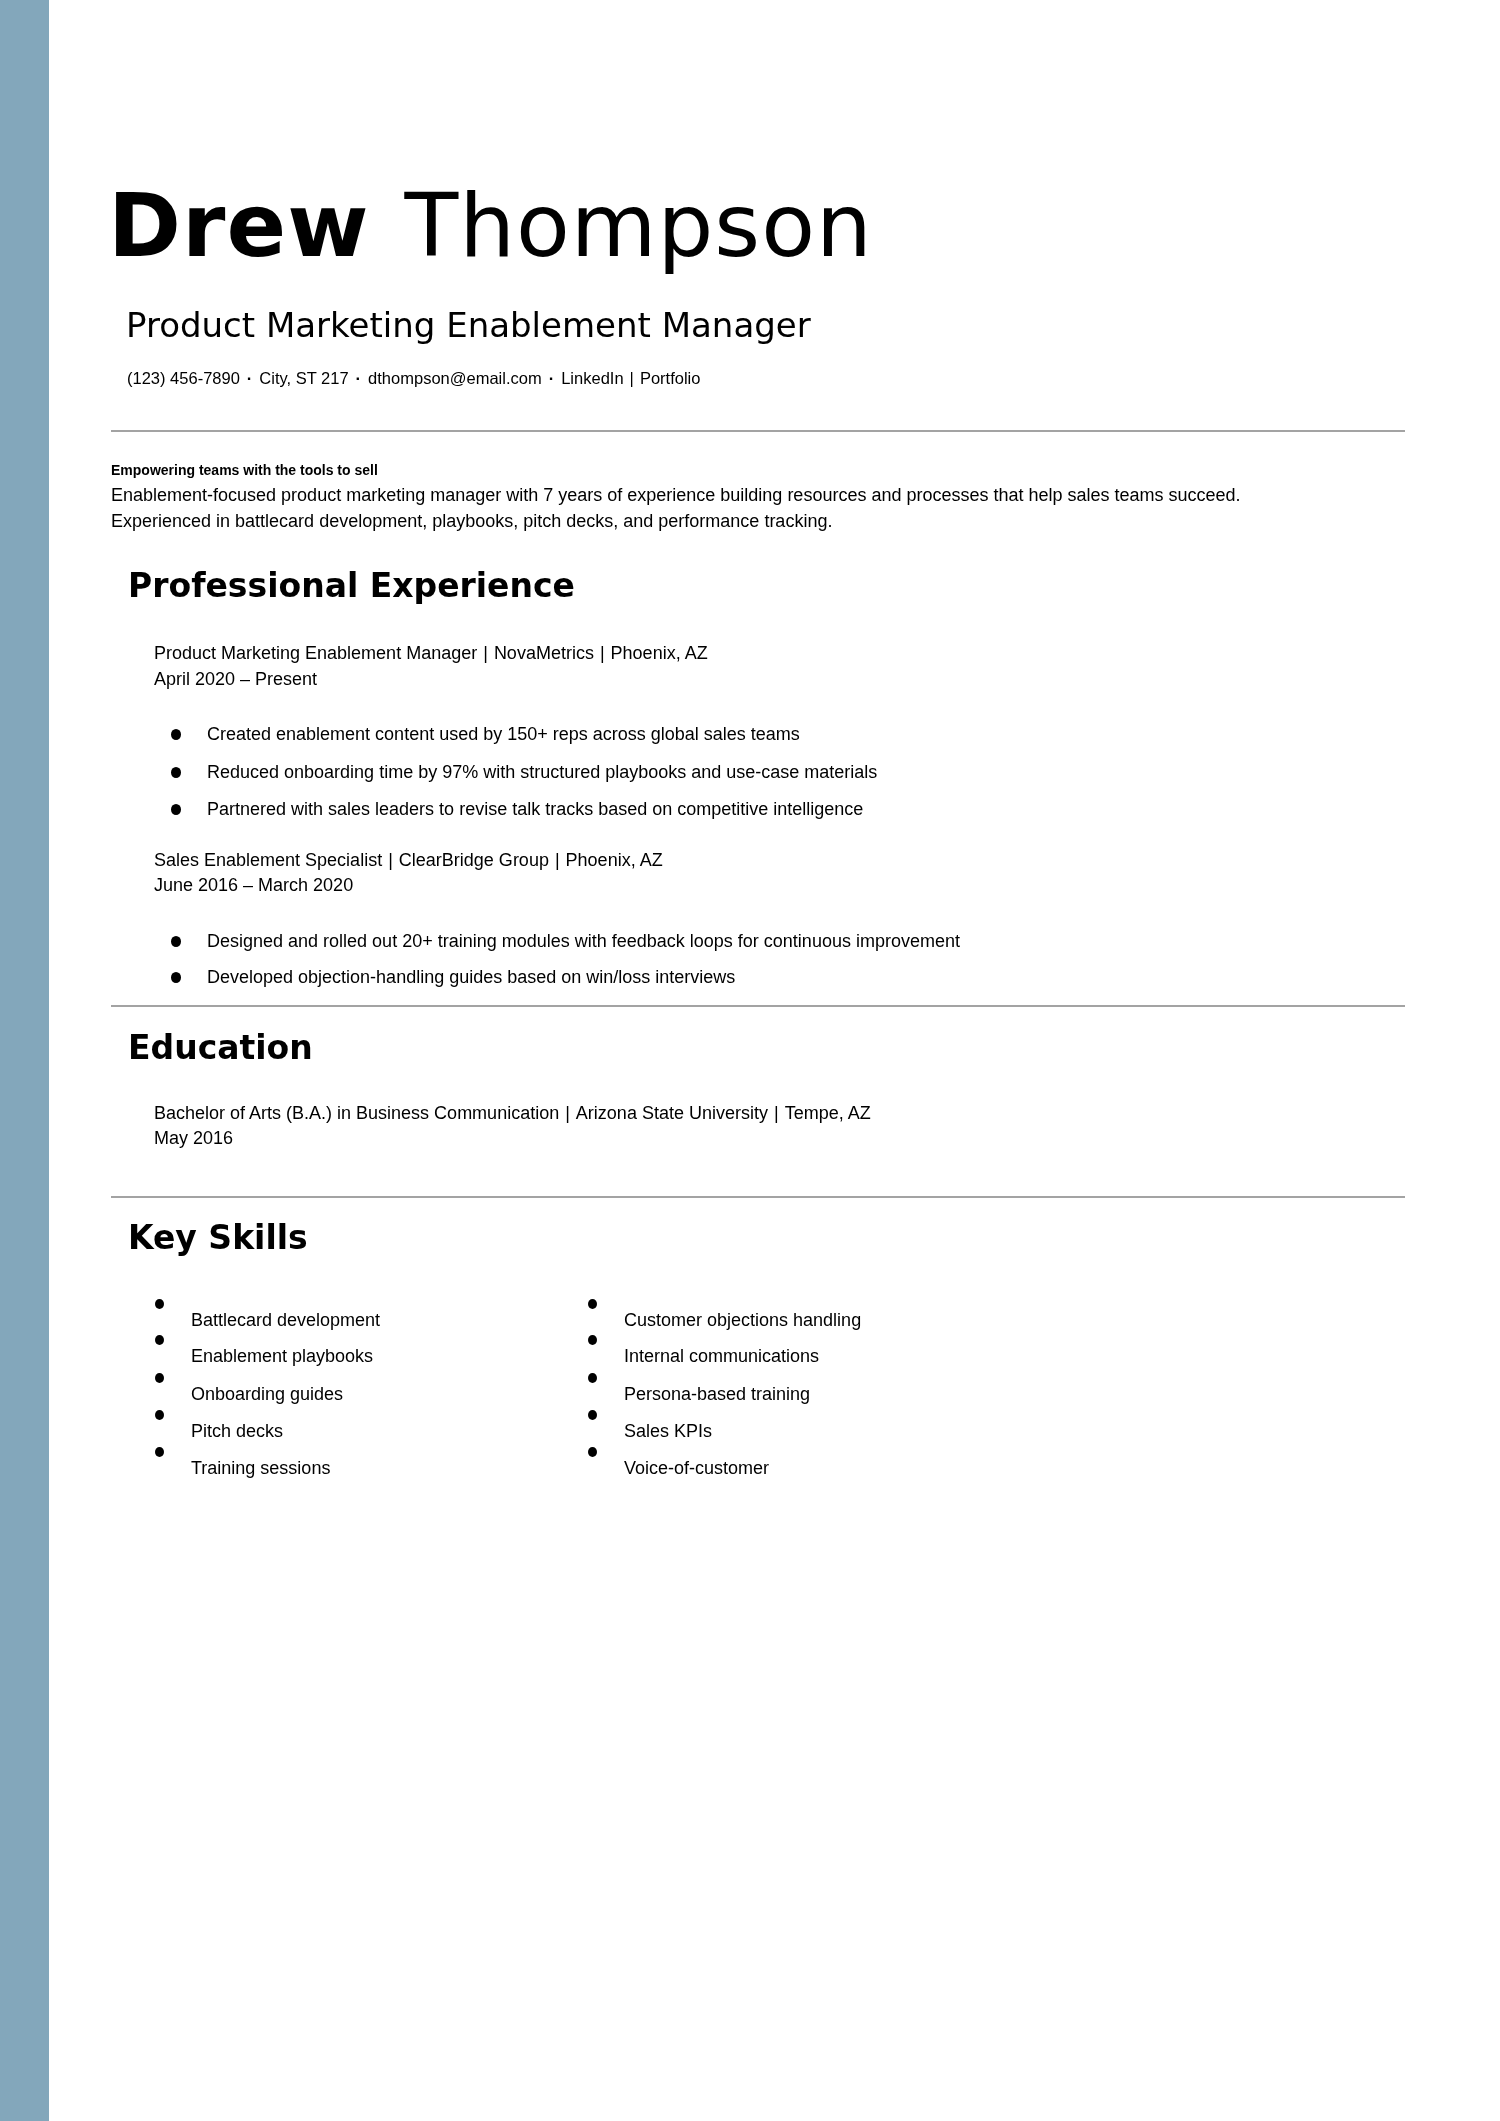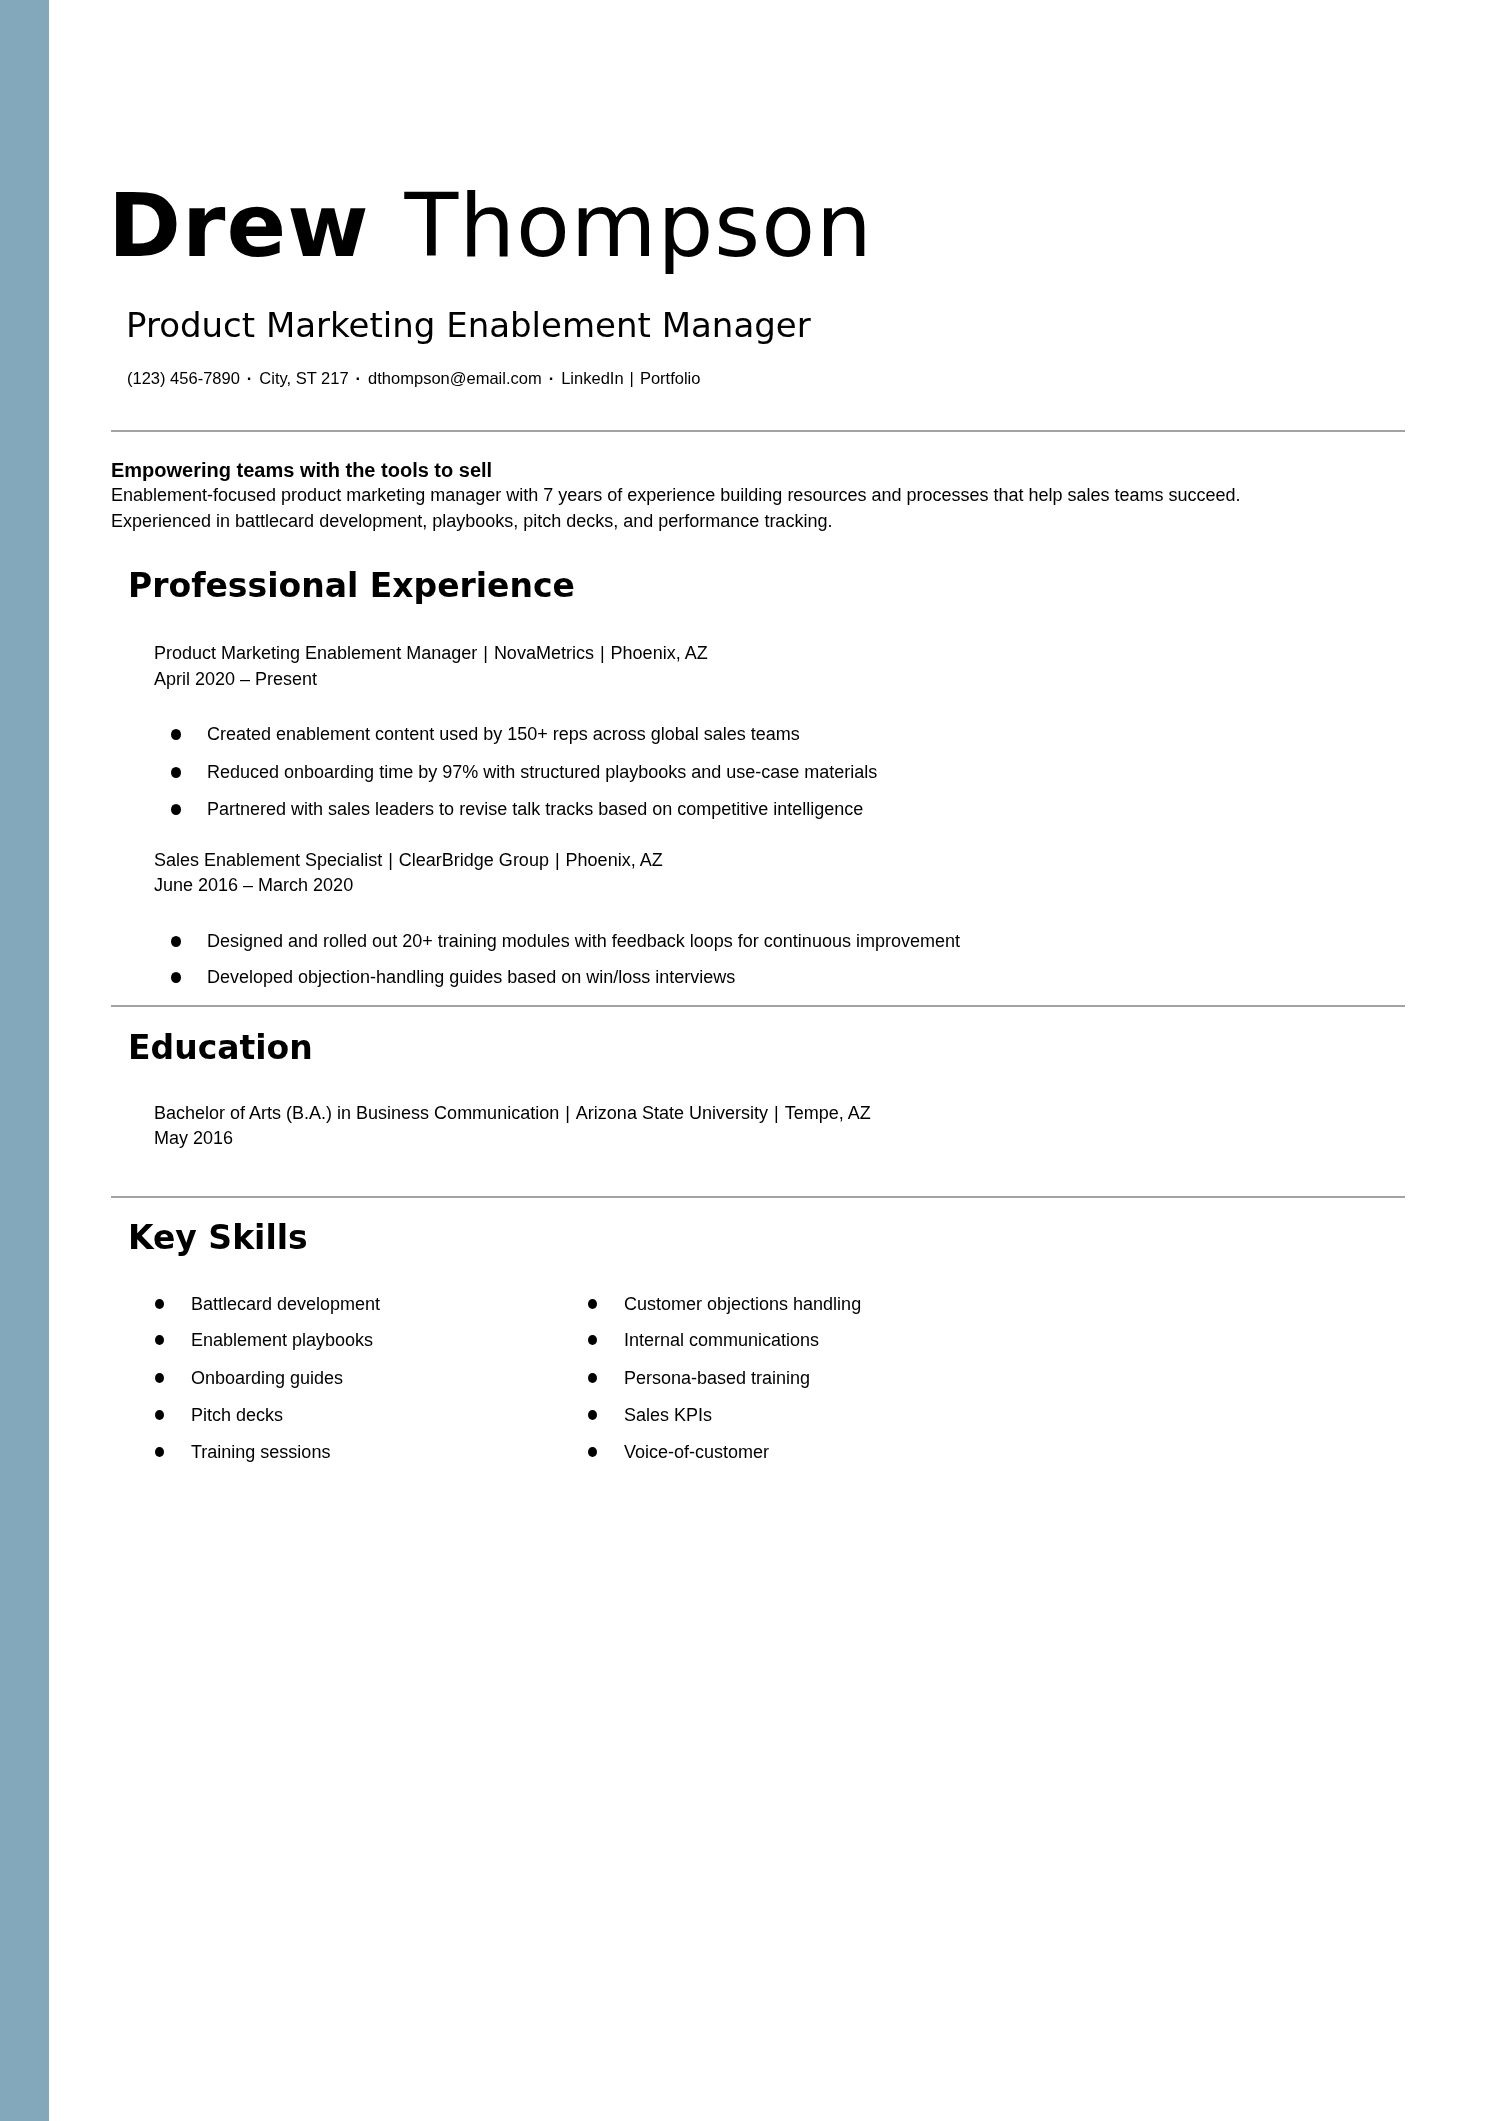--- a/index.html
+++ b/index.html
@@ -58,21 +58,21 @@
       position: absolute;
       left: 111px;
       width: 1294px;
       height: 0;
       border-top: 2px solid #a3a3a3;
     }
 
     .tagline {
       left: 111px;
       top: 458px;
-      font-size: 20px;
+      font-size: 14px;
       font-weight: bold;
       line-height: 24px;
     }
     .summary {
       left: 111px;
       font-size: 18px;
       line-height: 24px;
     }
 
     .section-heading {
@@ -127,21 +127,21 @@
       left: 0;
       top: 7px;
       width: 9px;
       height: 10px;
       border-radius: 50%;
       background: #000;
     }
     .skill .txt {
       position: absolute;
       left: 36px;
-      top: 0;
+      top: 16px;
       text-align: center;
     }
   </style>
 </head>
 <body>
 
 <div class="sidebar"></div>
 
 <div class="abs name"><span class="first">Drew</span> <span class="last">Thompson</span></div>
 

